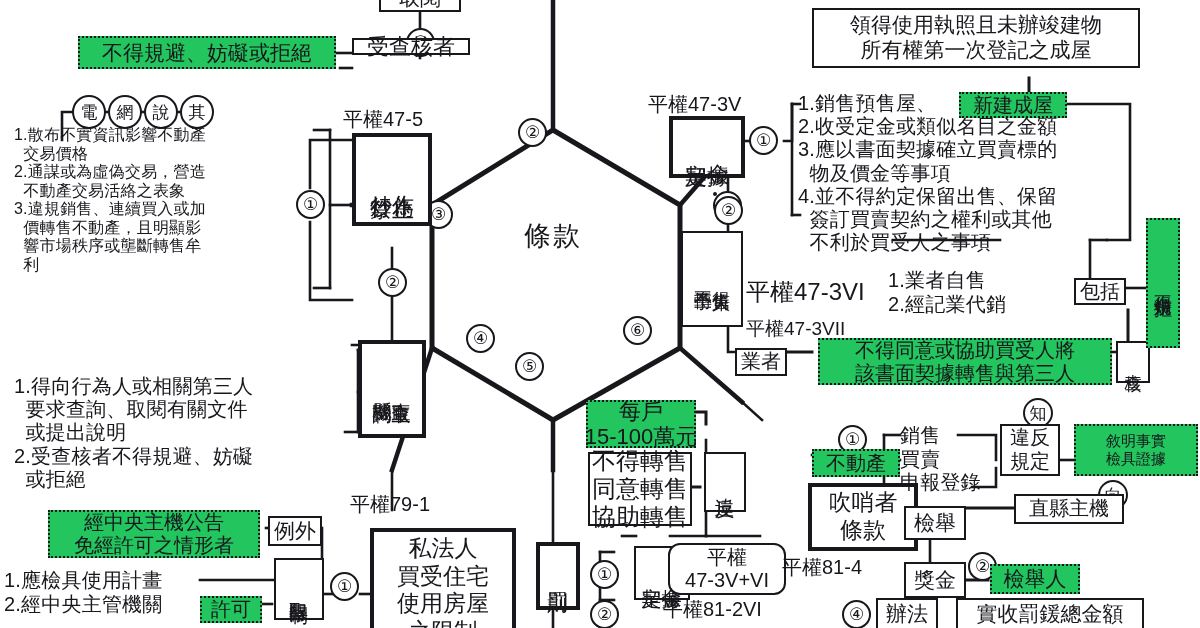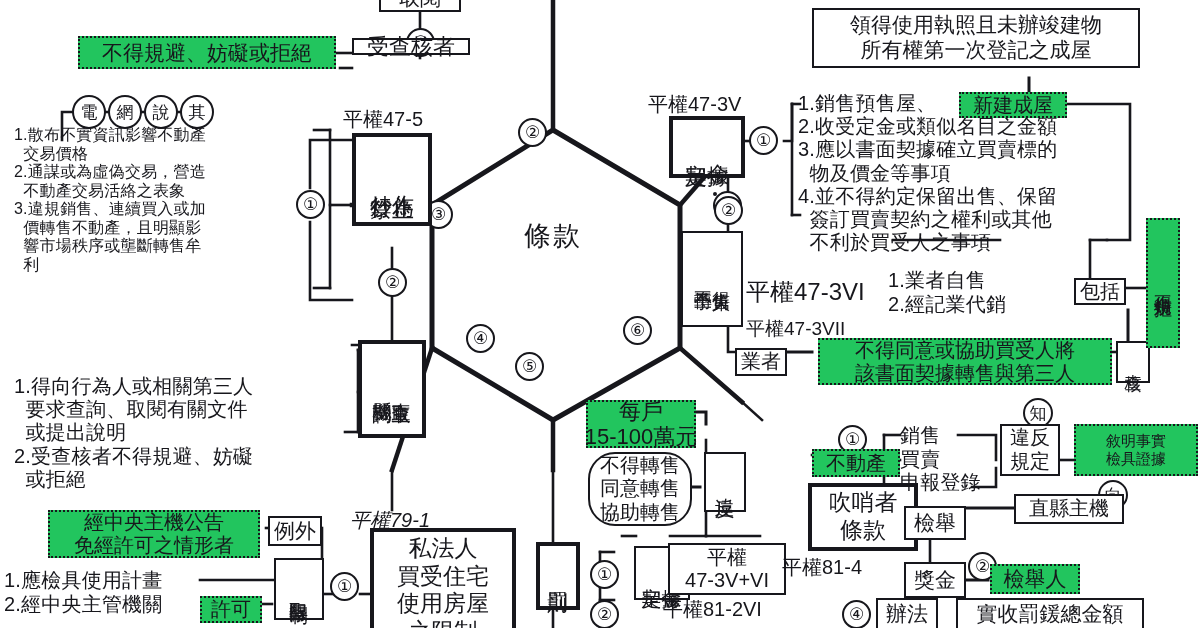--- a/index.html
+++ b/index.html
@@ -296,53 +296,53 @@
   <div class="box thin" style="left:1116px;top:341px;width:34px;height:42px;padding:1px;">
     <span class="vert" style="font-size:17px;">查核</span>
   </div>
   <div class="dbox" style="left:1146px;top:218px;width:34px;height:130px;padding:1px;">
     <span class="vert" style="font-size:18px;">不得規妨拒</span>
   </div>
 
   <div class="dbox" style="left:48px;top:510px;width:212px;height:48px;font-size:20px;line-height:1.14;white-space:pre;">經中央主機公告
 免經許可之情形者</div>
   <div class="box" style="left:268px;top:516px;width:54px;height:30px;font-size:21px;">例外</div>
-  <div class="txt law" style="left:350px;top:509px;font-style:italic;">平權79-1</div>
+  <div class="txt law" style="left:350px;top:493px;">平權79-1</div>
   <div class="box" style="left:274px;top:558px;width:50px;height:62px;padding:1px;">
     <span class="vert" style="font-size:19px;">取得限制</span>
   </div>
   <div class="txt" style="left:4px;top:568px;font-size:20px;line-height:1.2;">1.應檢具使用計畫
 2.經中央主管機關</div>
   <div class="dbox" style="left:200px;top:596px;width:62px;height:27px;font-size:20px;">許可</div>
   <div class="circ" style="left:330px;top:572px;width:29px;height:29px;">①</div>
   <div class="box thick" style="left:370px;top:528px;width:146px;height:110px;flex-direction:column;justify-content:flex-start;padding-top:3px;font-size:23px;line-height:1.2;">
     <span>私法人</span>
     <span>買受住宅</span>
     <span>使用房屋</span>
     <span>之限制</span>
   </div>
 
   <div class="dbox" style="left:586px;top:400px;width:110px;height:48px;font-size:22px;line-height:1.14;white-space:pre;">每戶
 15-100萬元</div>
-  <div class="box" style="left:588px;top:452px;width:104px;height:74px;font-size:20px;line-height:1.18;white-space:pre;border-radius:27px;">不得轉售
+  <div class="box" style="left:588px;top:452px;width:104px;height:74px;font-size:24px;line-height:1.18;white-space:pre;">不得轉售
 同意轉售
 協助轉售</div>
   <div class="box" style="left:704px;top:452px;width:42px;height:60px;padding:1px;">
     <span class="vert" style="font-size:20px;">違反</span>
   </div>
   <div class="box thick" style="left:536px;top:542px;width:44px;height:68px;padding:1px;">
     <span class="vert" style="font-size:21px;">罰則</span>
   </div>
   <div class="circ" style="left:590px;top:560px;width:29px;height:29px;">①</div>
   <div class="circ" style="left:590px;top:600px;width:29px;height:29px;">②</div>
   <div class="box" style="left:634px;top:546px;width:56px;height:54px;padding:1px;">
     <span class="vert" style="font-size:20px;">定契</span>
     <span class="vert" style="font-size:20px;">金據</span>
   </div>
-  <div class="box" style="left:668px;top:543px;width:118px;height:52px;flex-direction:column;font-size:20px;line-height:1.14;">
+  <div class="box" style="left:668px;top:543px;width:118px;height:52px;flex-direction:column;font-size:20px;line-height:1.14;border-radius:12px;">
     <span>平權</span>
     <span>47-3V+VI</span>
   </div>
   <div class="txt law" style="left:663px;top:598px;">平權81-2VI</div>
 
   <div class="circ" style="left:838px;top:425px;width:29px;height:29px;">①</div>
   <div class="dbox" style="left:812px;top:449px;width:88px;height:28px;font-size:20px;">不動產</div>
   <div class="box thick" style="left:808px;top:483px;width:110px;height:68px;flex-direction:column;font-size:23px;line-height:1.2;">
     <span>吹哨者</span>
     <span>條款</span>

